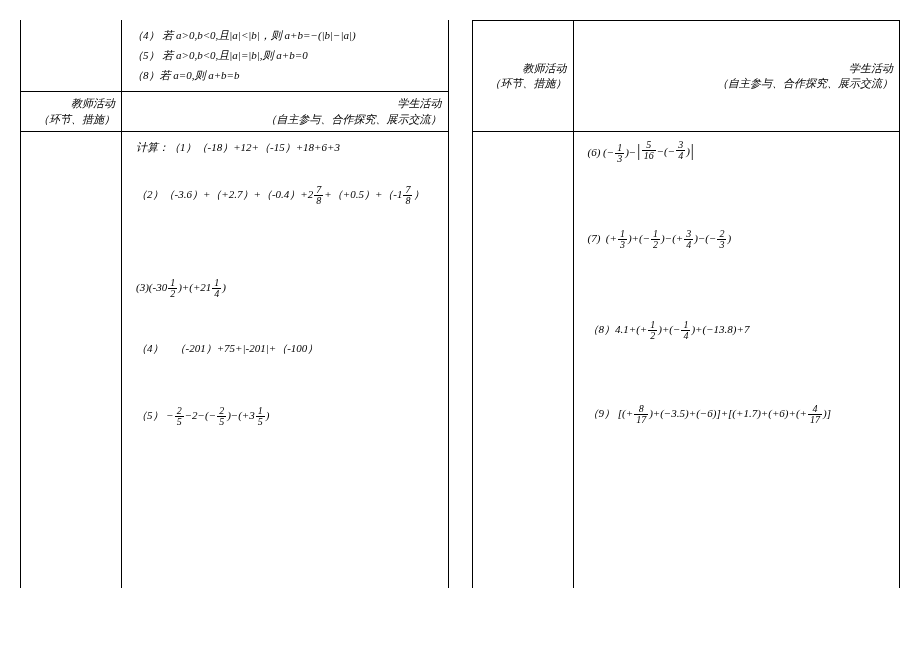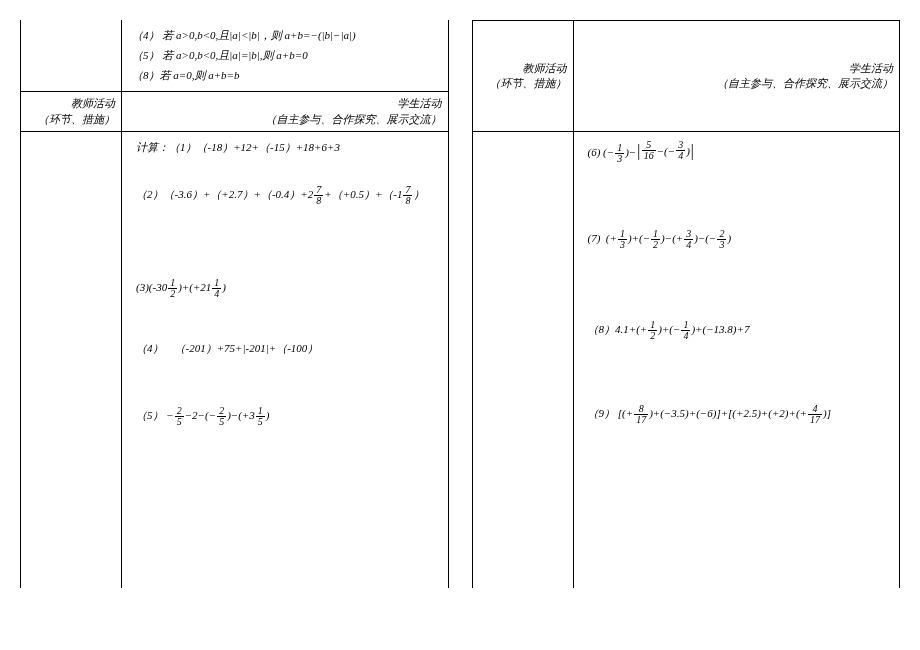--- a/index.html
+++ b/index.html
@@ -151,21 +151,21 @@
           <span>(7)</span>
           &nbsp;<span>(+</span><span class="frac"><span class="num">1</span><span class="den">3</span></span><span>)+(−</span><span class="frac"><span class="num">1</span><span class="den">2</span></span><span>)−(+</span><span class="frac"><span class="num">3</span><span class="den">4</span></span><span>)−(−</span><span class="frac"><span class="num">2</span><span class="den">3</span></span><span>)</span>
         </div>
 
         <div class="math-line" style="margin-bottom:63px">
           <span>（8）</span><span>4.1+(+</span><span class="frac"><span class="num">1</span><span class="den">2</span></span><span>)+(−</span><span class="frac"><span class="num">1</span><span class="den">4</span></span><span>)+(−13.8)+7</span>
         </div>
 
         <div class="math-line" style="margin-bottom:10px">
           <span>（9）</span>
-          <span>[(+</span><span class="frac"><span class="num">8</span><span class="den">17</span></span><span>)+(−3.5)+(−6)]+[(+2.5)+(+2)+(+</span><span class="frac"><span class="num">4</span><span class="den">17</span></span><span>)]</span>
+          <span>[(+</span><span class="frac"><span class="num">8</span><span class="den">17</span></span><span>)+(−3.5)+(−6)]+[(+1.7)+(+6)+(+</span><span class="frac"><span class="num">4</span><span class="den">17</span></span><span>)]</span>
         </div>
 
       </td>
     </tr>
   </tbody>
     </table>
 
 </div>
 
 </body></html>

